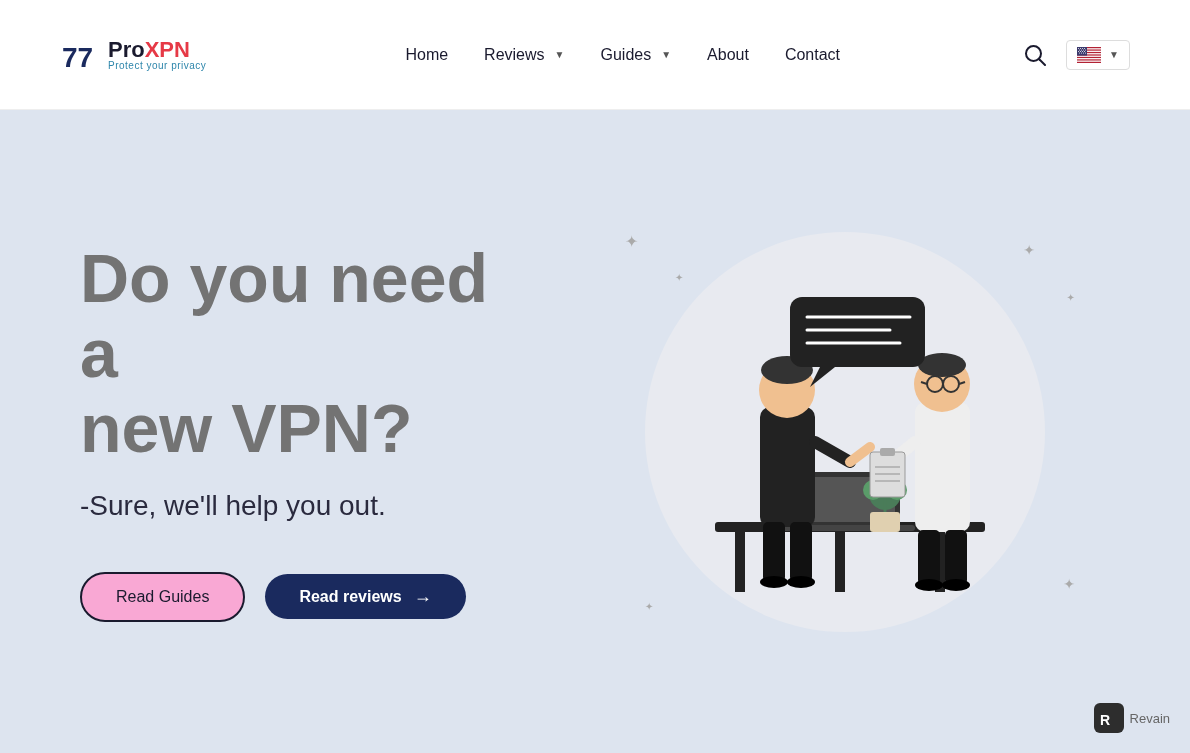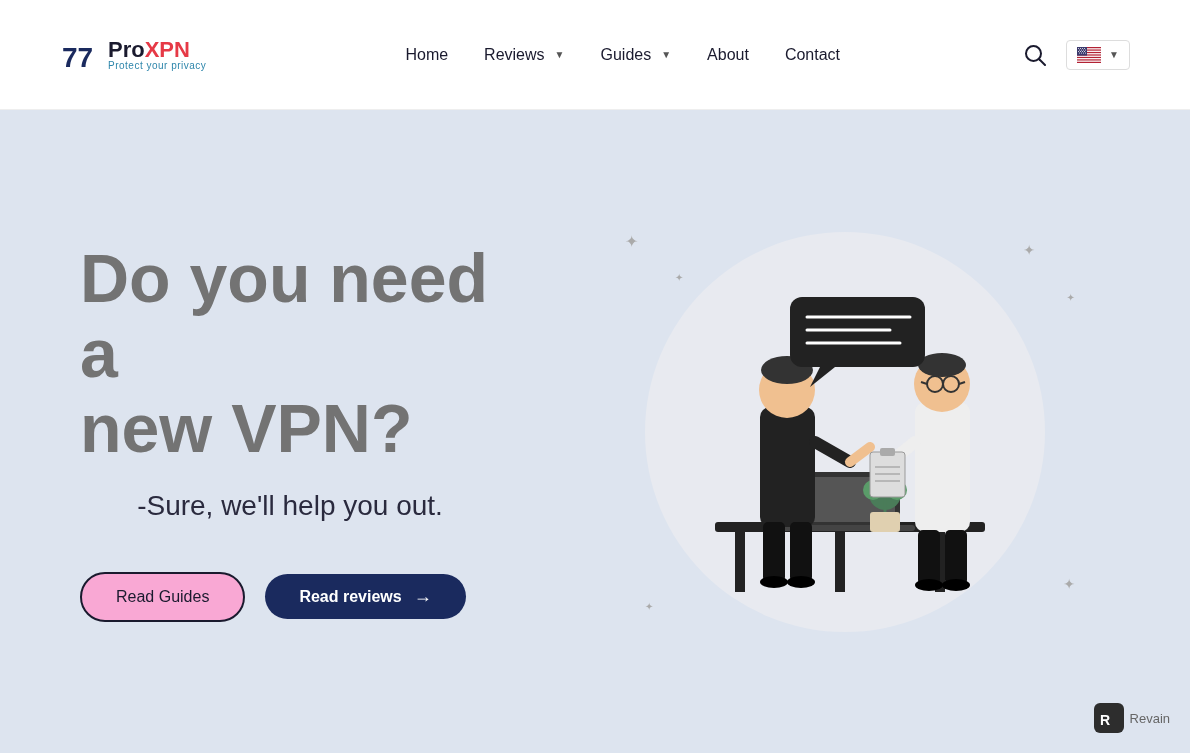--- a/index.html
+++ b/index.html
@@ -117,21 +117,20 @@
       font-weight: 800;
       color: #737373;
       line-height: 1.1;
       margin-bottom: 24px;
     }
     .hero-subtitle {
       font-size: 28px;
       font-weight: 400;
       color: #2a2a3e;
       margin-bottom: 50px;
-      text-align: center;
     }
     .hero-buttons {
       display: flex;
       gap: 20px;
       align-items: center;
     }
     .btn-guides {
       background: #f9a8d4;
       color: #1a1a2e;
       border: 2px solid #1a1a2e;

